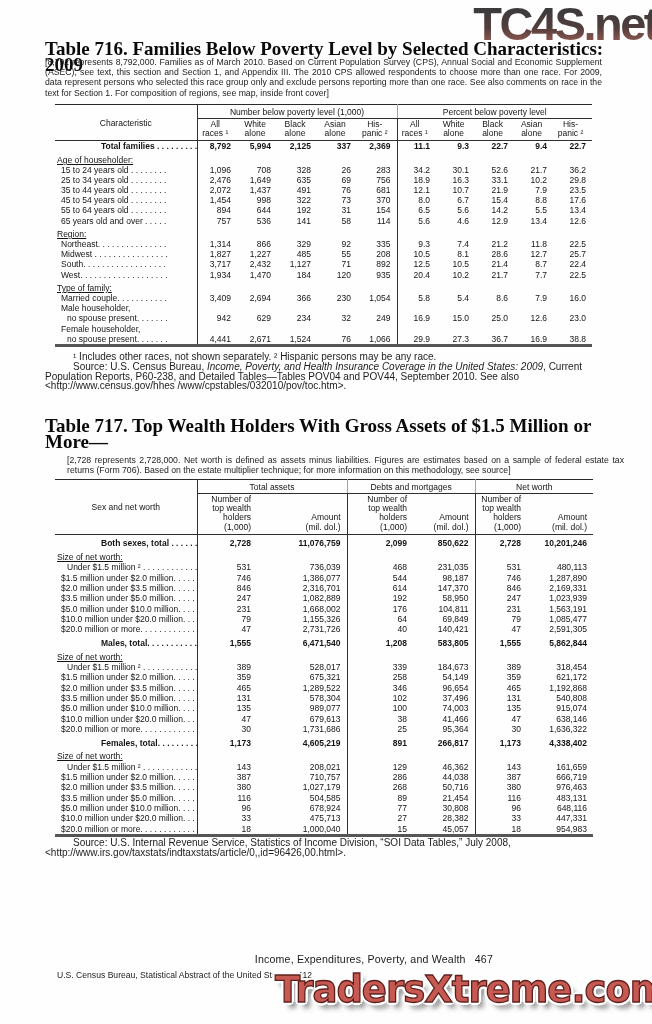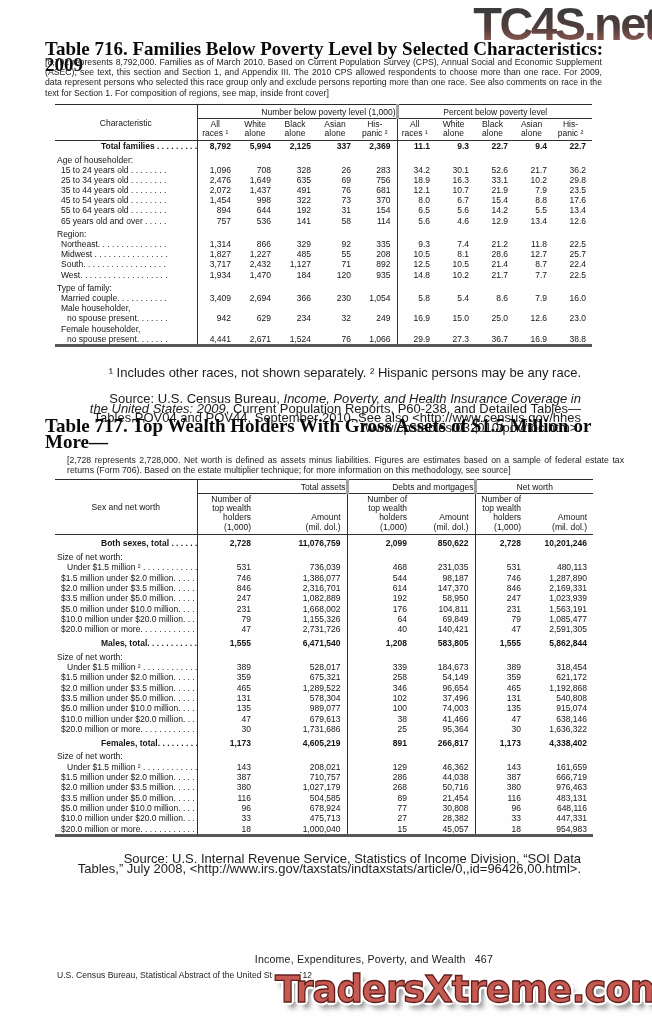--- a/index.html
+++ b/index.html
@@ -27,40 +27,40 @@
     font-size:8.5px; color:#141414;
   }
   .tbl th{font-weight:normal; margin:0;}
   .tbl .lblh{
     border-right:1px solid #2f2f2f; border-bottom:1px solid #2f2f2f;
     vertical-align:middle;
   }
   .tbl .grp{
     border-bottom:1px solid #2f2f2f; text-align:center; padding:2px 0 1px;
   }
-  .tbl .grp.gr{border-right:3px solid #a3a3a3;text-align:right;}
+  .tbl .grp.gr{border-right:1px solid #a3a3a3;}
   .tbl tr.sub th{
     border-bottom:1px solid #2f2f2f; vertical-align:bottom;
     padding:1px 4px 2px 0; line-height:9.2px;
   }
   .tbl tr.sub th span{display:block;}
   .tbl tr.sub th.ral{text-align:right; padding-right:6px;}
   .tbl th.dv, .tbl td.dv{border-right:1px solid #2f2f2f;}
   .tbl tbody td{padding:0; line-height:10.1px; white-space:nowrap; overflow:hidden;}
   #table717 tbody td{line-height:10.3px;}
   .tbl td.lbl{border-right:1px solid #2f2f2f; padding-left:6px;}
-  .tbl td.lbl.section{padding-left:2px;}
+  .tbl td.lbl.section{padding-left:2px;text-decoration:underline;}
   .tbl td.lbl.subitem{padding-left:12px;}
   .tbl td.lbl.total{padding-left:46px;}
   .tbl td.num{text-align:right; padding-right:6px;}
   .tbl tr.total td{font-weight:bold;}
   .tbl tr.gap td{padding-top:3.5px;}
 
   
-  .fnblock p{margin:16px; font-size:13px; line-height:9.8px; text-indent:28px; color:#1c1c1c;text-align:right;}
+  .fnblock p{margin:0; font-size:10px; line-height:9.8px; text-indent:28px; color:#1c1c1c;}
   .fnblock .it{font-style:italic;}
 
   
   .footer-heading{
     font-size:10.6px; color:#1a1a1a; letter-spacing:.2px;
     width:493px; text-align:right;
   }
   .footer-heading .pg{margin-left:9px;}
   .credit{font-size:8.6px; color:#1c1c1c;padding-left:12px;}
 
@@ -326,21 +326,21 @@
           <td class="num">8.7</td>
           <td class="num">22.4</td>
         </tr>
         <tr>
           <td class="lbl item">West. . . . . . . . . . . . . . . . . . .</td>
           <td class="num">1,934</td>
           <td class="num">1,470</td>
           <td class="num">184</td>
           <td class="num">120</td>
           <td class="num dv">935</td>
-          <td class="num">14.8</td>
+          <td class="num">20.4</td>
           <td class="num">10.2</td>
           <td class="num">21.7</td>
           <td class="num">7.7</td>
           <td class="num">22.5</td>
         </tr>
         <tr class="gap">
           <td class="lbl section">Type of family:</td>
           <td class="num"></td>
           <td class="num"></td>
           <td class="num"></td>

